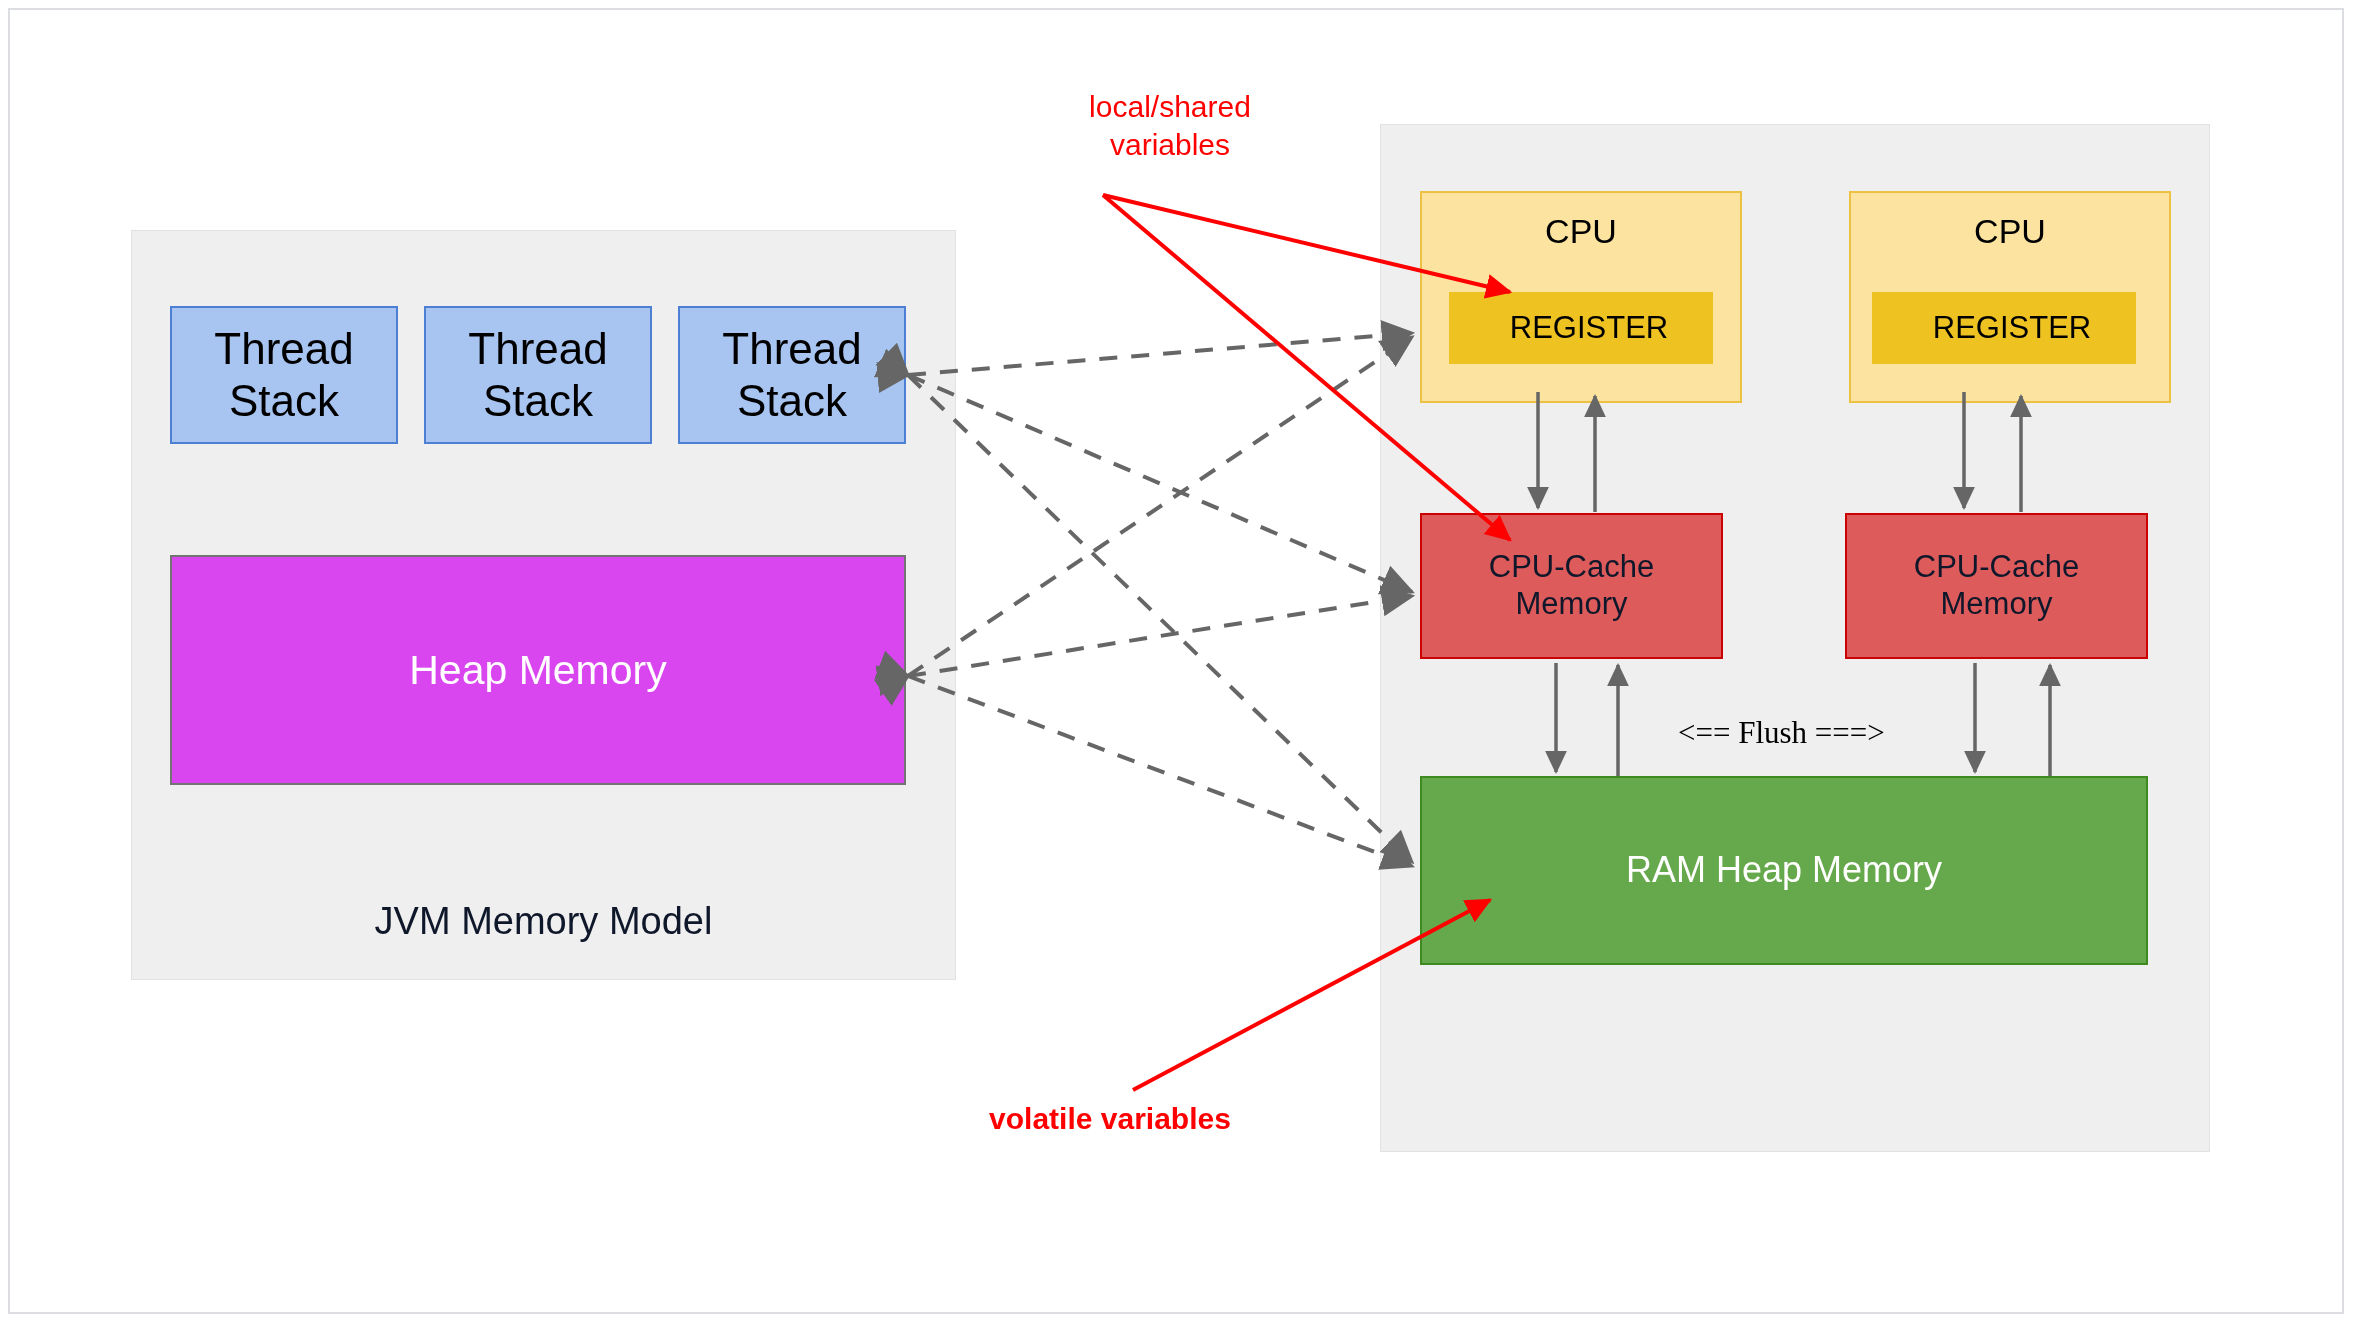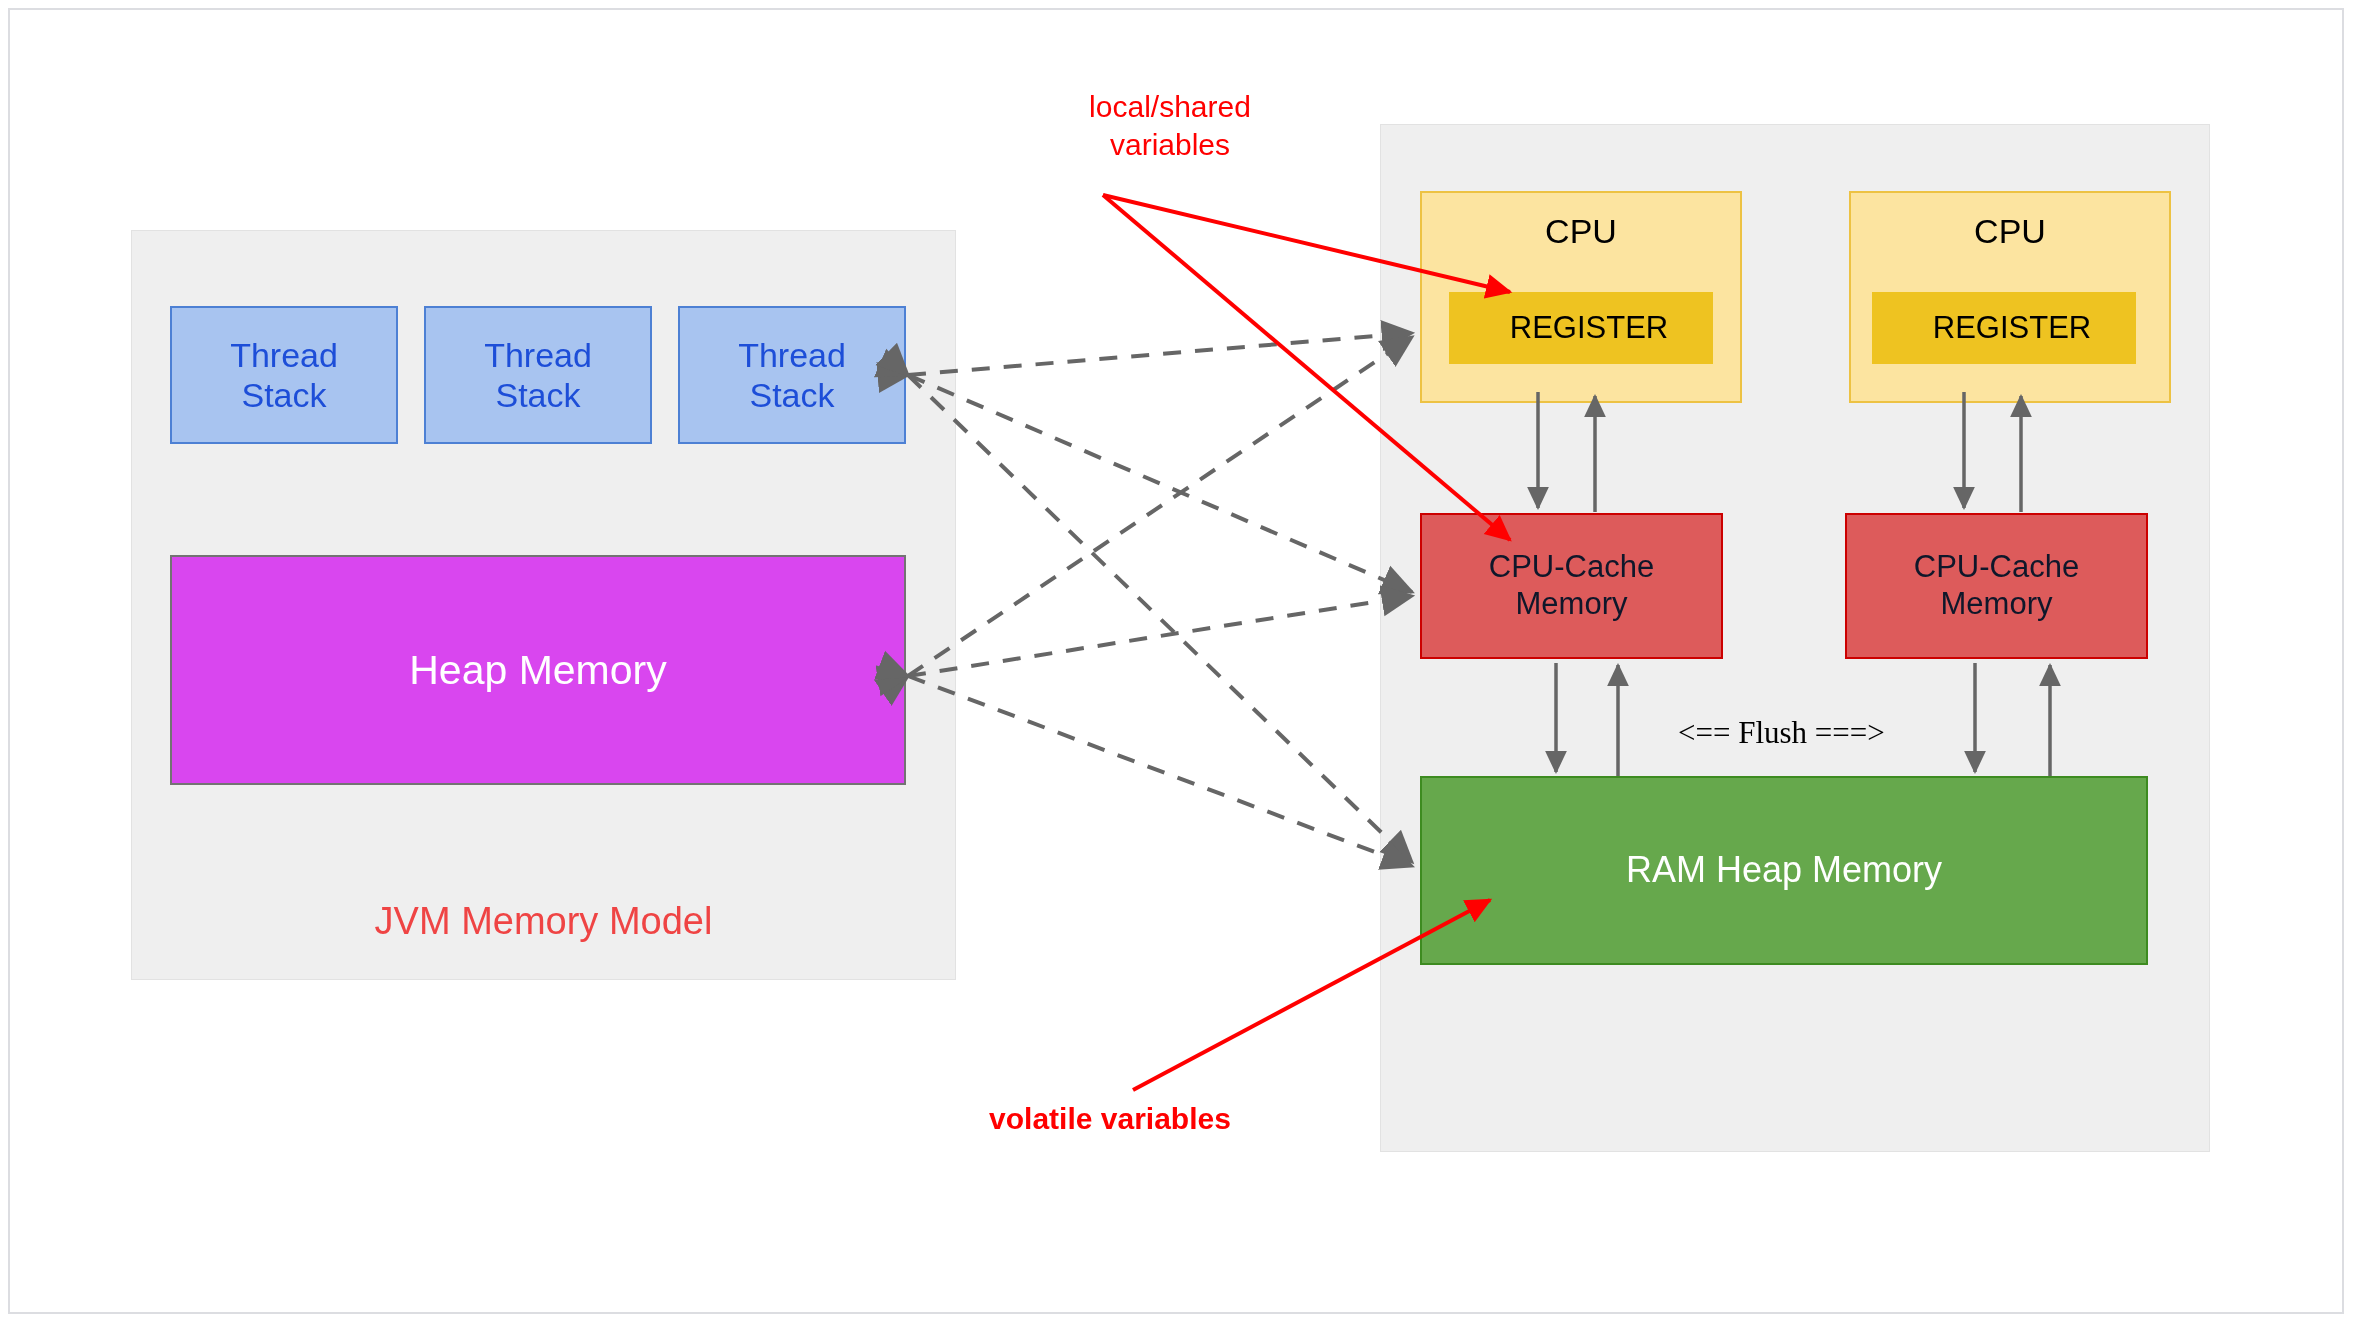--- a/index.html
+++ b/index.html
@@ -30,41 +30,41 @@
   }
 
   .panel {
     position: absolute;
     background: #efefef;
     border: 1px solid #e2e2e2;
     box-sizing: border-box;
   }
   .panel-label {
     position: absolute;
-    color: #ef4444;
+    color: #0f172a;
     font-size: 38px;
     white-space: nowrap;
     text-align: center;
   }
 
   .box {
     position: absolute;
     box-sizing: border-box;
     display: flex;
     align-items: center;
     justify-content: center;
     text-align: center;
     line-height: 1.18;
   }
 
   .thread-stack {
     background: #a8c4f0;
     border: 2px solid #4d80d4;
-    color: #1d4ed8;
-    font-size: 34px;
+    color: #000000;
+    font-size: 44px;
   }
   .heap {
     background: #d946ef;
     border: 2px solid #737373;
     color: #ffffff;
     font-size: 41px;
   }
   .cpu {
     background: #fce4a0;
     border: 2px solid #edc243;

